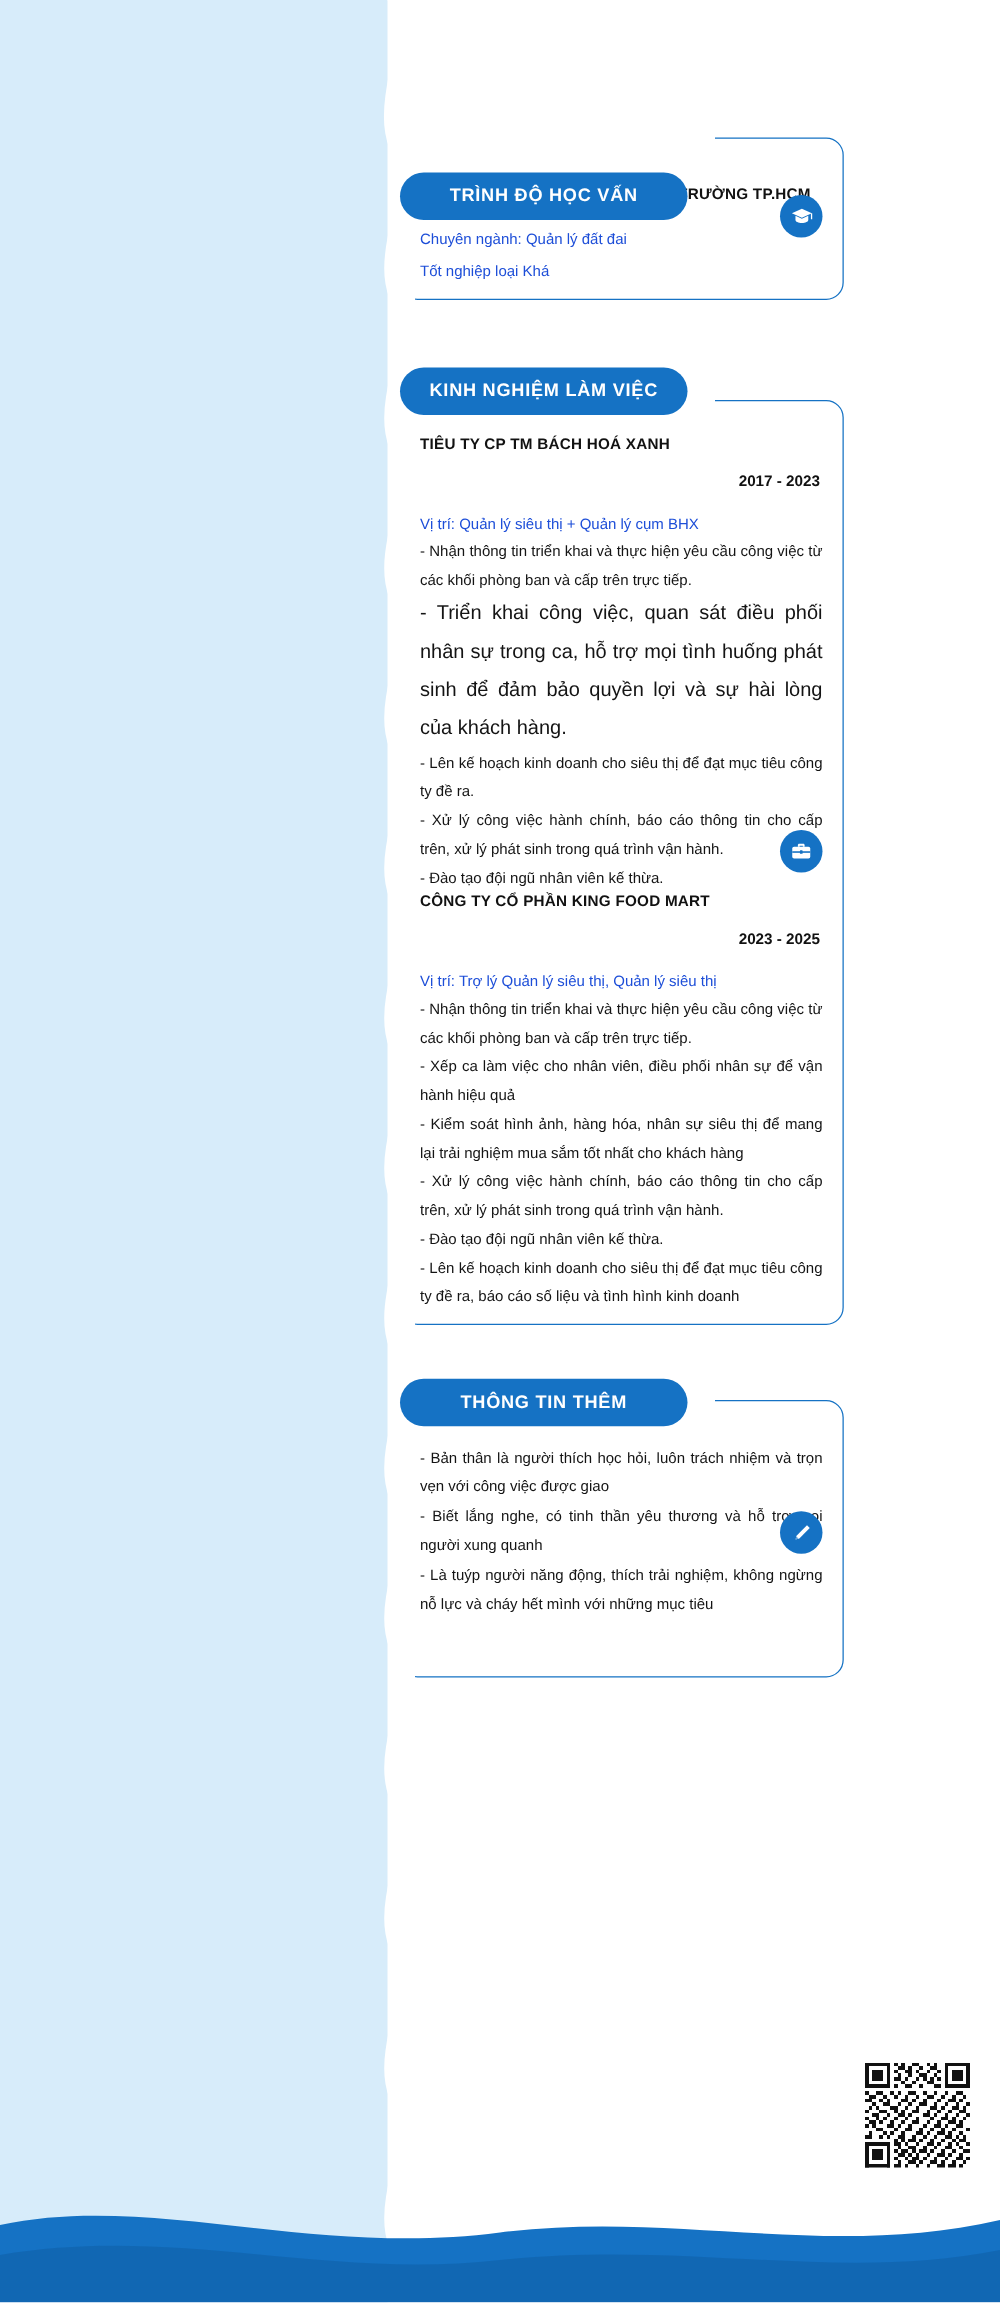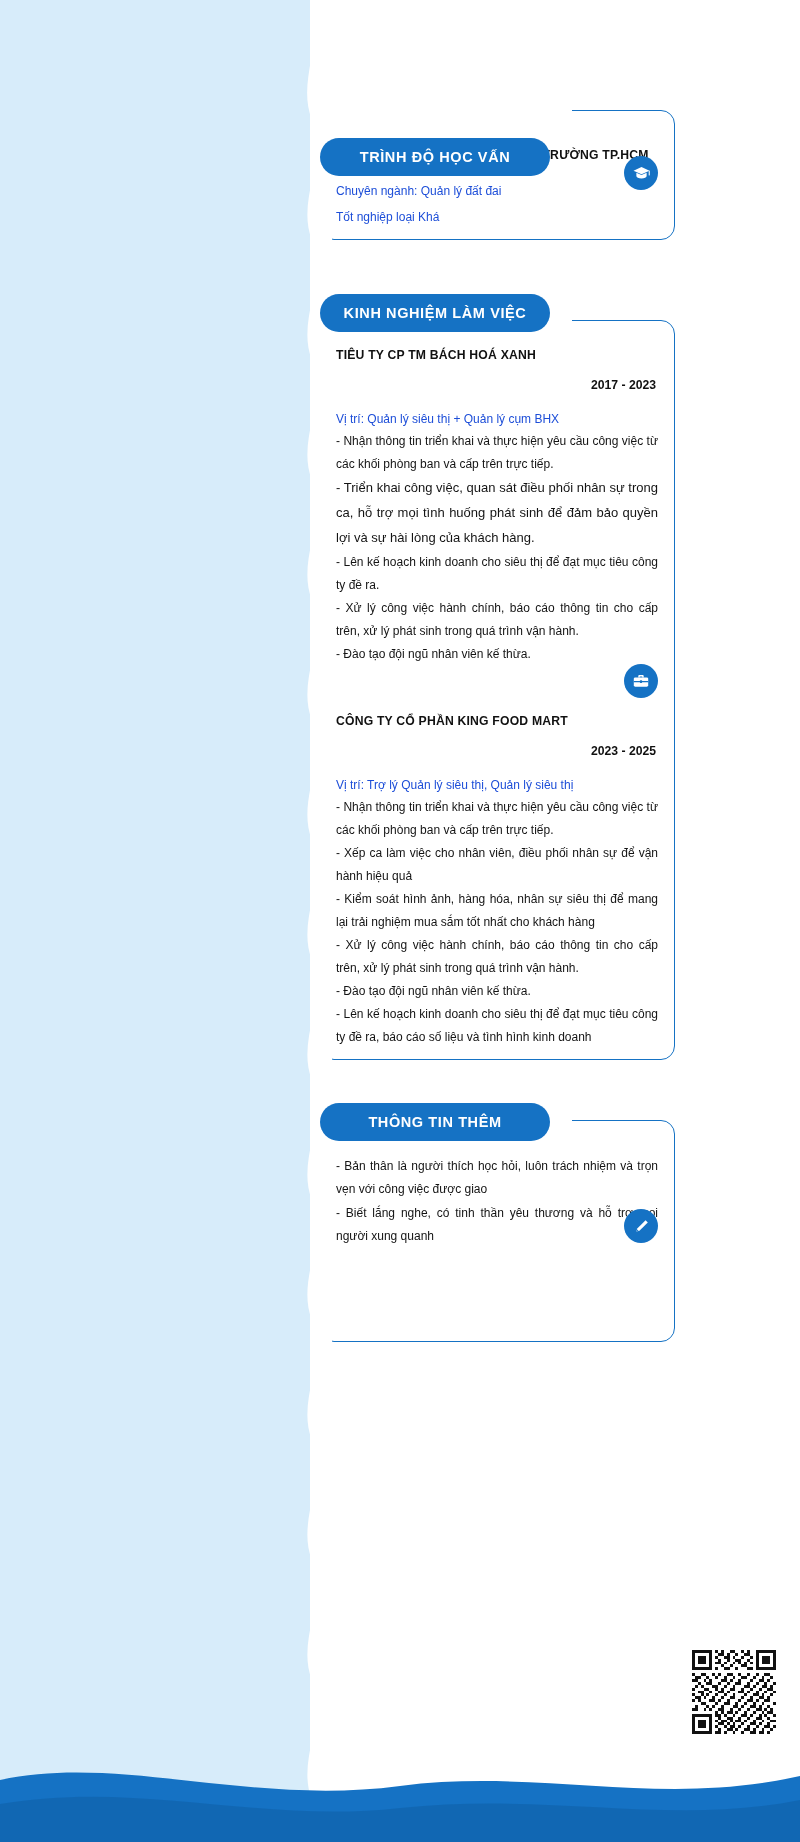--- a/index.html
+++ b/index.html
@@ -312,21 +312,21 @@
       <rect x="2" y="10" width="16" height="1.4" fill="#1572c4"></rect>
       <rect x="8.8" y="9.2" width="2.4" height="3" rx=".5" fill="#1572c4"></rect>
     </svg>
 </div>
 
 <div class="r-strong" style="position:absolute; left:336px; top:348px; width:320px;">TIÊU TY CP TM BÁCH HOÁ XANH</div>
 <div class="r-date" style="position:absolute; left:400px; top:378px; width:256px;">2017 - 2023</div>
 <div class="r-body" style="left:336px; top:408px; width:322px;">Vị trí: Quản lý siêu thị + Quản lý cụm BHX</div>
 <div id="job-duties-0" style="position:absolute; left:336px; top:430px; width:322px;">
     <div style="font-size: 12px; line-height: 1.92; color: rgb(20, 20, 20); text-align: justify;">- Nhận thông tin triển khai và thực hiện yêu cầu công việc từ các khối phòng ban và cấp trên trực tiếp.</div>
-    <div style="font-size: 13px; line-height: 1.92; color: rgb(20, 20, 20); text-align: justify;">- Triển khai công việc, quan sát điều phối nhân sự trong ca, hỗ trợ mọi tình huống phát sinh để đảm bảo quyền lợi và sự hài lòng của khách hàng.</div>
+    <div style="font-size: 16px; line-height: 1.92; color: rgb(20, 20, 20); text-align: justify;">- Triển khai công việc, quan sát điều phối nhân sự trong ca, hỗ trợ mọi tình huống phát sinh để đảm bảo quyền lợi và sự hài lòng của khách hàng.</div>
     <div style="font-size: 12px; line-height: 1.92; color: rgb(20, 20, 20); text-align: justify;">- Lên kế hoạch kinh doanh cho siêu thị để đạt mục tiêu công ty đề ra.</div>
     <div style="font-size: 12px; line-height: 1.92; color: rgb(20, 20, 20); text-align: justify;">- Xử lý công việc hành chính, báo cáo thông tin cho cấp trên, xử lý phát sinh trong quá trình vận hành.</div>
     <div style="font-size: 12px; line-height: 1.92; color: rgb(20, 20, 20); text-align: justify;">- Đào tạo đội ngũ nhân viên kế thừa.</div>
   </div>
 
 <div class="r-strong" style="position:absolute; left:336px; top:714px; width:320px;">CÔNG TY CỔ PHẦN KING FOOD MART</div>
 <div class="r-date" style="position:absolute; left:400px; top:744px; width:256px;">2023 - 2025</div>
 <div class="r-body" style="left:336px; top:774px; width:322px;">Vị trí: Trợ lý Quản lý siêu thị, Quản lý siêu thị</div>
 <div id="job-duties-1" style="position:absolute; left:336px; top:796px; width:322px;">
     <div style="font-size: 12px; line-height: 1.92; color: rgb(20, 20, 20); text-align: justify;">- Nhận thông tin triển khai và thực hiện yêu cầu công việc từ các khối phòng ban và cấp trên trực tiếp.</div>
@@ -342,20 +342,21 @@
 <div class="chip" style="left:320px; top:1103px; width:230px; height:38px;">THÔNG TIN THÊM</div>
 <div class="badge" style="left:624px; top:1209px;">
   <svg width="17" height="17" viewBox="0 0 20 20">
       <path d="M14.8 2.6 17.4 5.2 7.6 15 4 16l1-3.6z" fill="#fff"></path>
       <path d="M4.4 15.2 5 13.4l1.6 1.6z" fill="#1572c4"></path>
     </svg>
 </div>
 <div id="additional-list" style="position:absolute; left:336px; top:1155px; width:322px;">
     <div style="font-size: 12px; line-height: 1.95; color: rgb(20, 20, 20); text-align: justify;">- Bản thân là người thích học hỏi, luôn trách nhiệm và trọn vẹn với công việc được giao</div>
     <div style="font-size: 12px; line-height: 1.95; color: rgb(20, 20, 20); text-align: justify;">- Biết lắng nghe, có tinh thần yêu thương và hỗ trợ mọi người xung quanh</div>
+    <div style="font-size: 12px; line-height: 1.95; color: rgb(20, 20, 20); text-align: justify;">- Là tuýp người năng động, thích trải nghiệm, không ngừng nỗ lực và cháy hết mình với những mục tiêu</div>
   </div>
 
 <svg class="qr" viewBox="0 0 29 29" shape-rendering="crispEdges">
   <rect width="29" height="29" fill="#fff"></rect>
   <g fill="#111">
     <rect x="0" y="0" width="7" height="1"></rect>
       <rect x="0" y="6" width="7" height="1"></rect>
     <rect x="0" y="0" width="1" height="7"></rect>
       <rect x="6" y="0" width="1" height="7"></rect>
     <rect x="2" y="2" width="3" height="3"></rect>

